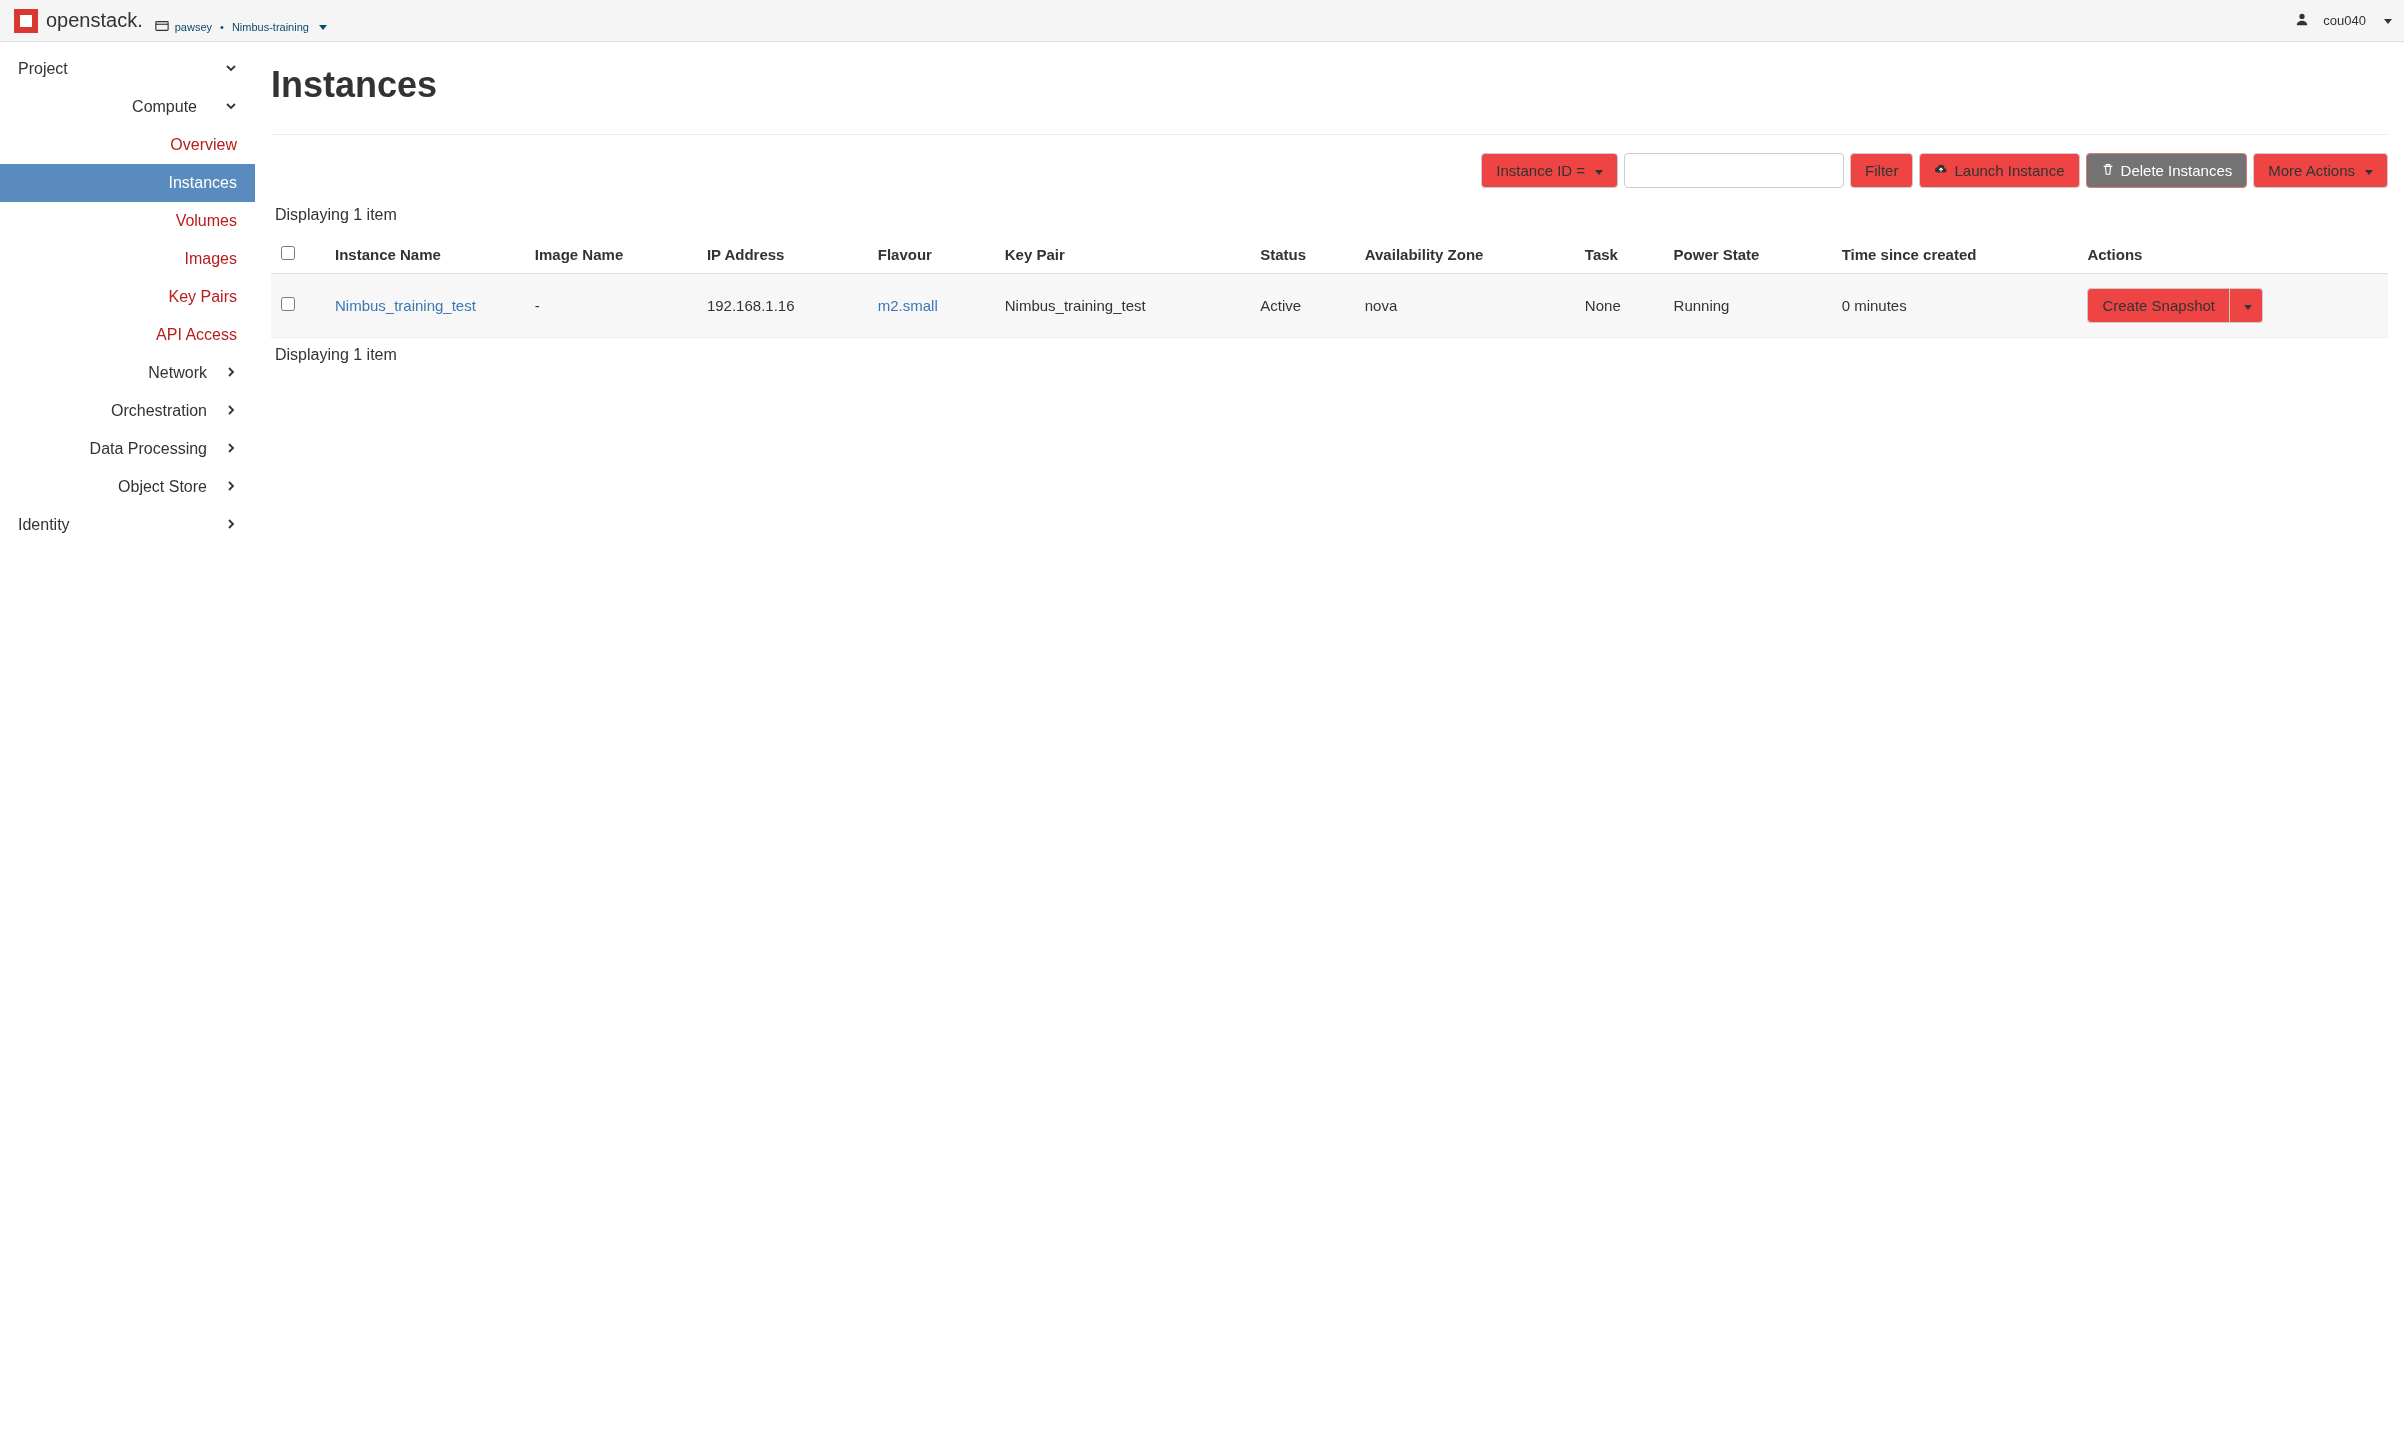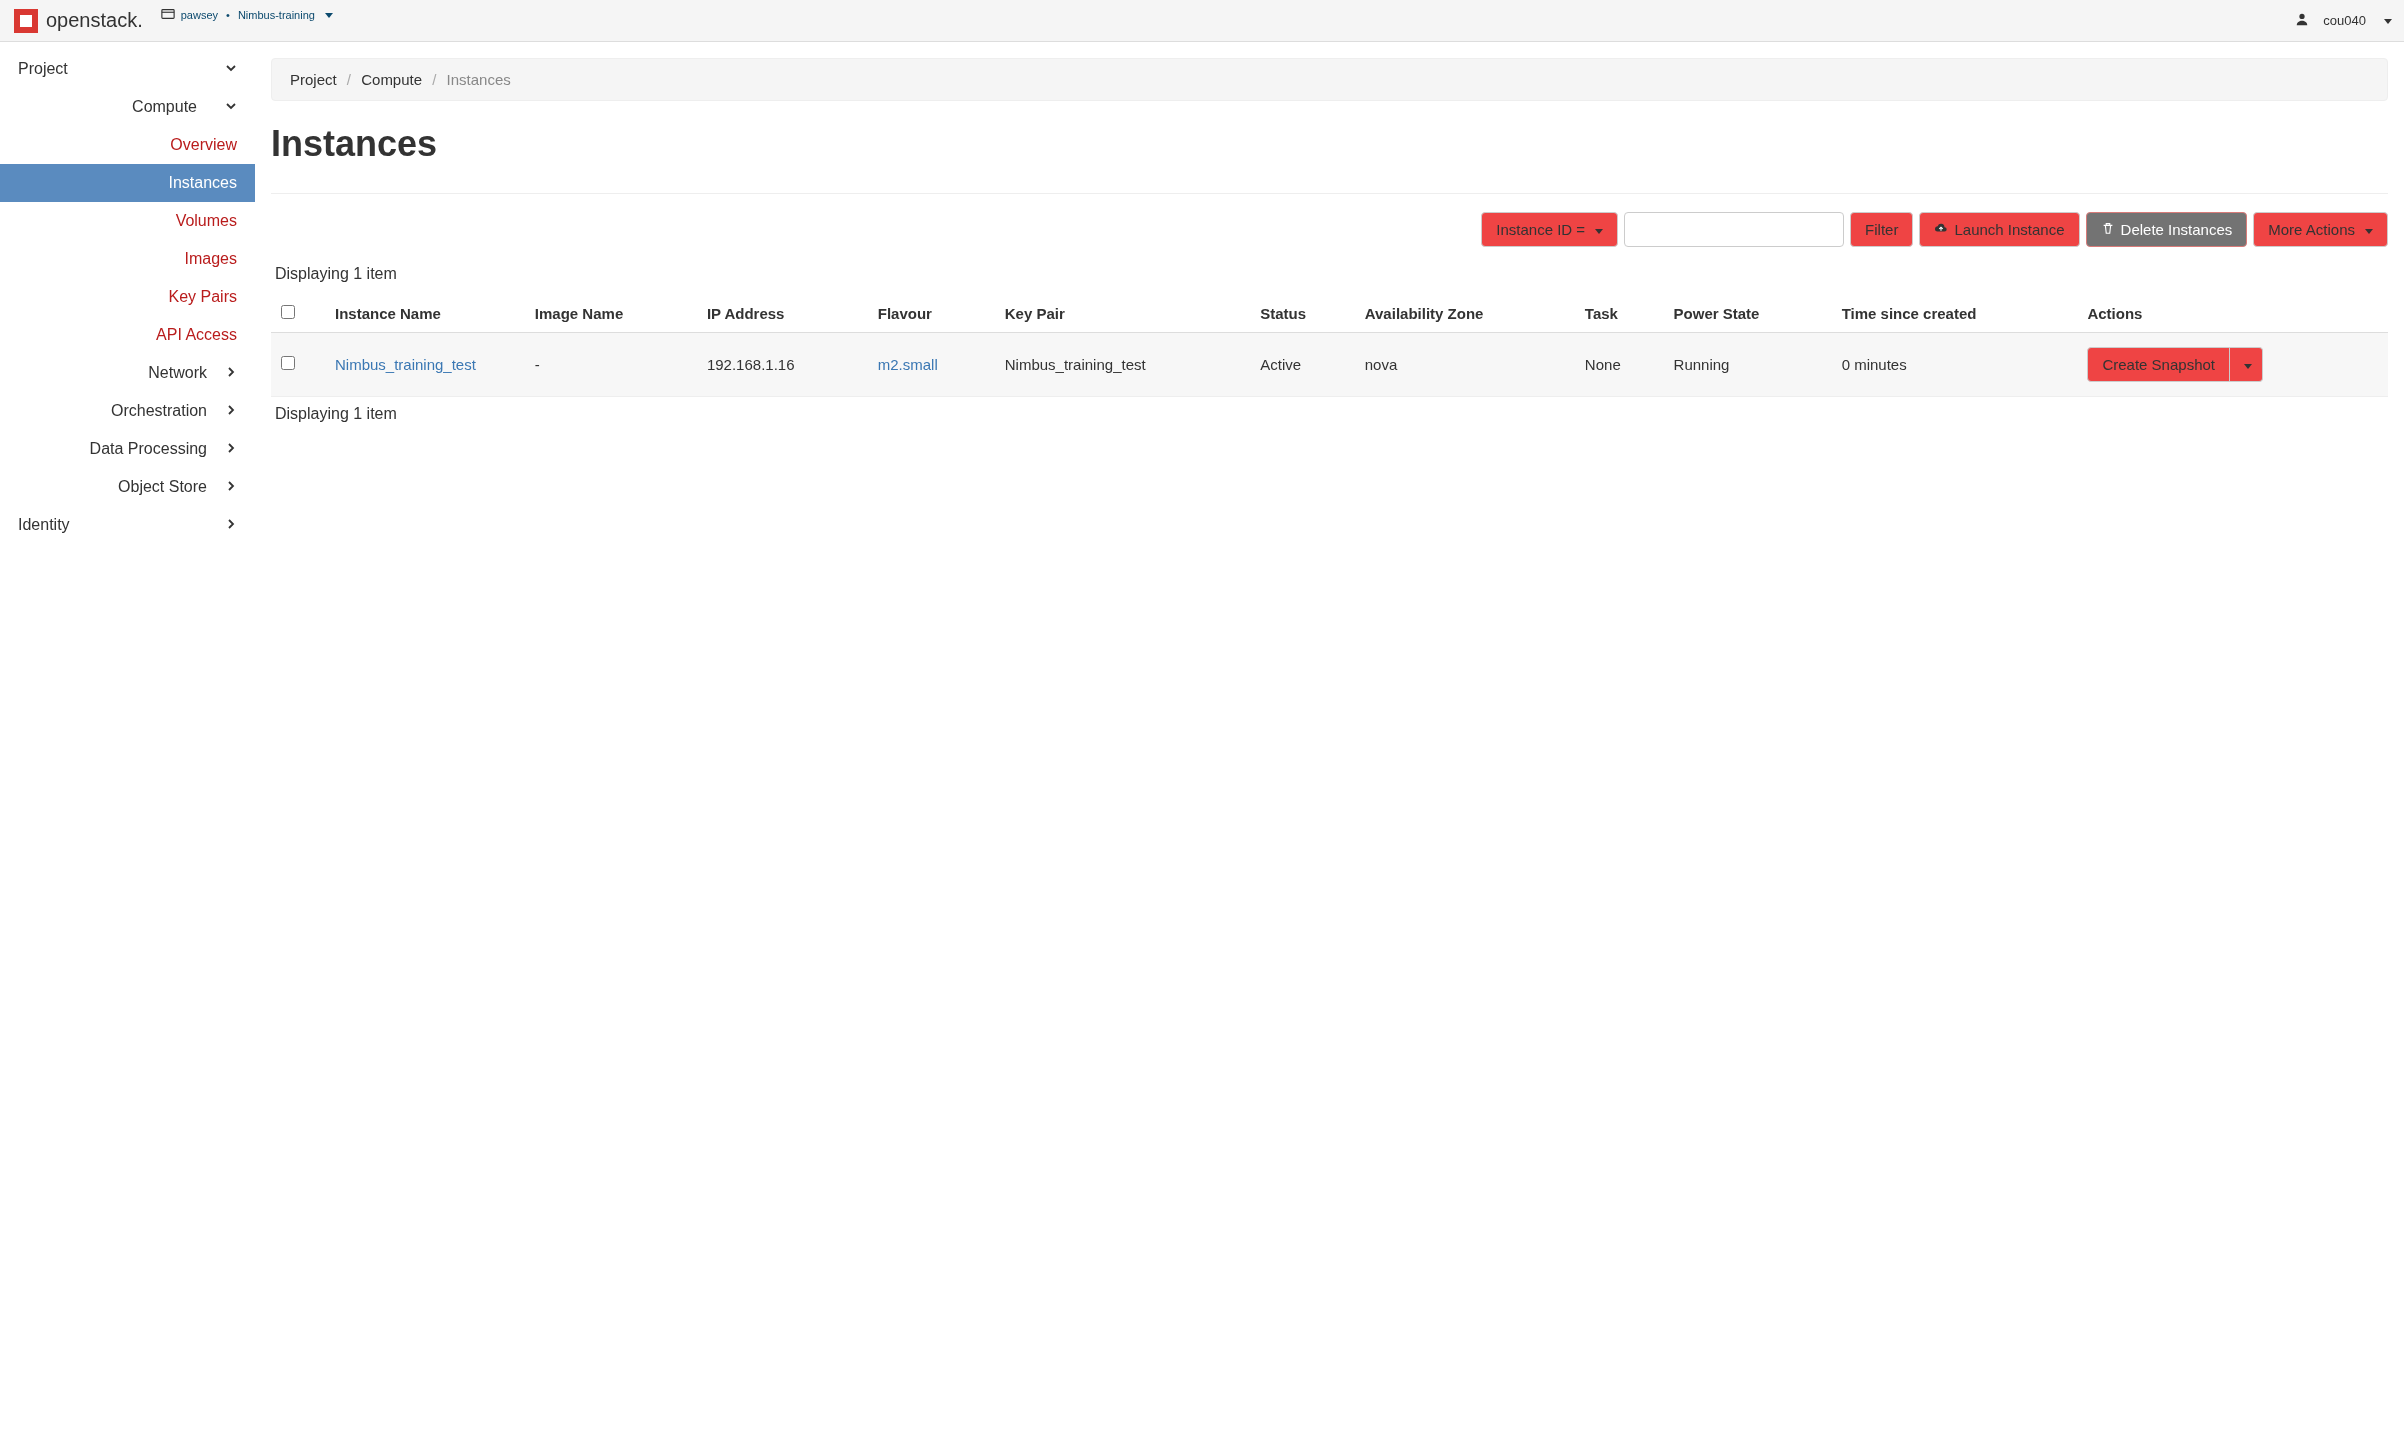--- a/index.html
+++ b/index.html
@@ -13,21 +13,21 @@
     
     .navbar {
       height: 42px;
       background: #f5f5f5;
       border-bottom: 1px solid #ddd;
       display: flex;
       align-items: center;
       padding: 0 12px;
       justify-content: space-between;
     }
-    .navbar-left { display: flex; align-items: flex-start; gap: 18px; }
+    .navbar-left { display: flex; align-items: flex-end; gap: 12px; }
     .logo { display: flex; align-items: center; gap: 6px; font-size: 20px; color: #333; }
     .logo-mark {
       width: 28px; height: 28px;
       display: inline-block;
       position: relative;
     }
     .logo-mark svg { display:block; }
     .project-switcher { display: flex; align-items: center; gap: 6px; color: #0c4a6e; font-size: 11px; cursor: pointer; }
     .project-switcher .sep { margin: 0 2px; }
     .navbar-right { display: flex; align-items: center; gap: 14px; cursor: pointer; font-size: 13px; }
@@ -270,27 +270,20 @@
 
     <div class="nav-item level-1">
       <span class="nav-label">Identity</span>
       <span class="chev"><svg viewBox="0 0 12 12" width="12" height="12">
             <path d="M4 2l4 4-4 4" fill="none" stroke="#333" stroke-width="1.8"></path>
           </svg></span>
     </div>
   </div>
 
   <div class="main">
-    <div class="breadcrumb-bar">
-      <a>Project</a>
-      <span class="crumb-sep">/</span>
-      <a>Compute</a>
-      <span class="crumb-sep">/</span>
-      <span class="crumb-active">Instances</span>
-    </div>
 
     <h1 class="page-title">Instances</h1>
     <hr class="divider">
 
     <div class="action-bar">
       <button class="btn">
         <span>Instance ID =</span>
         <span class="caret-down"></span>
       </button>
       <input type="text" class="filter-input" style="">

